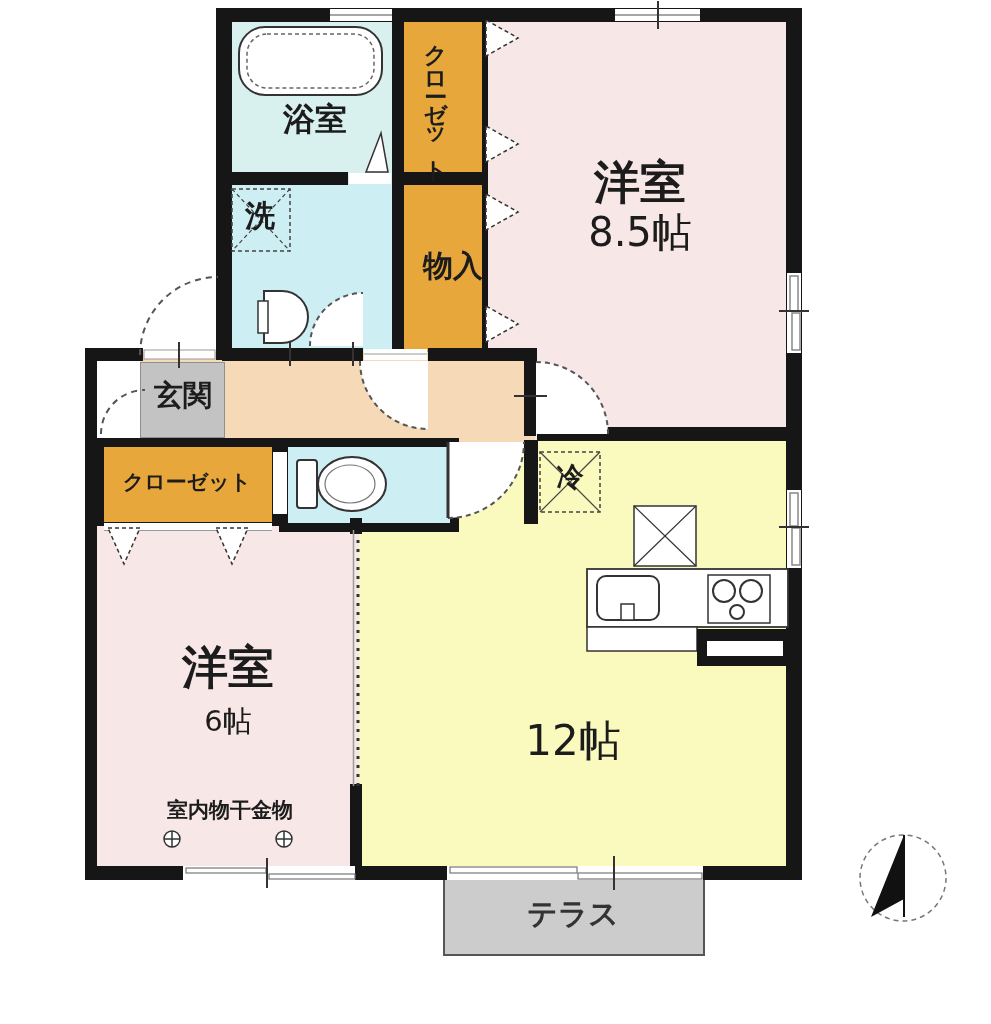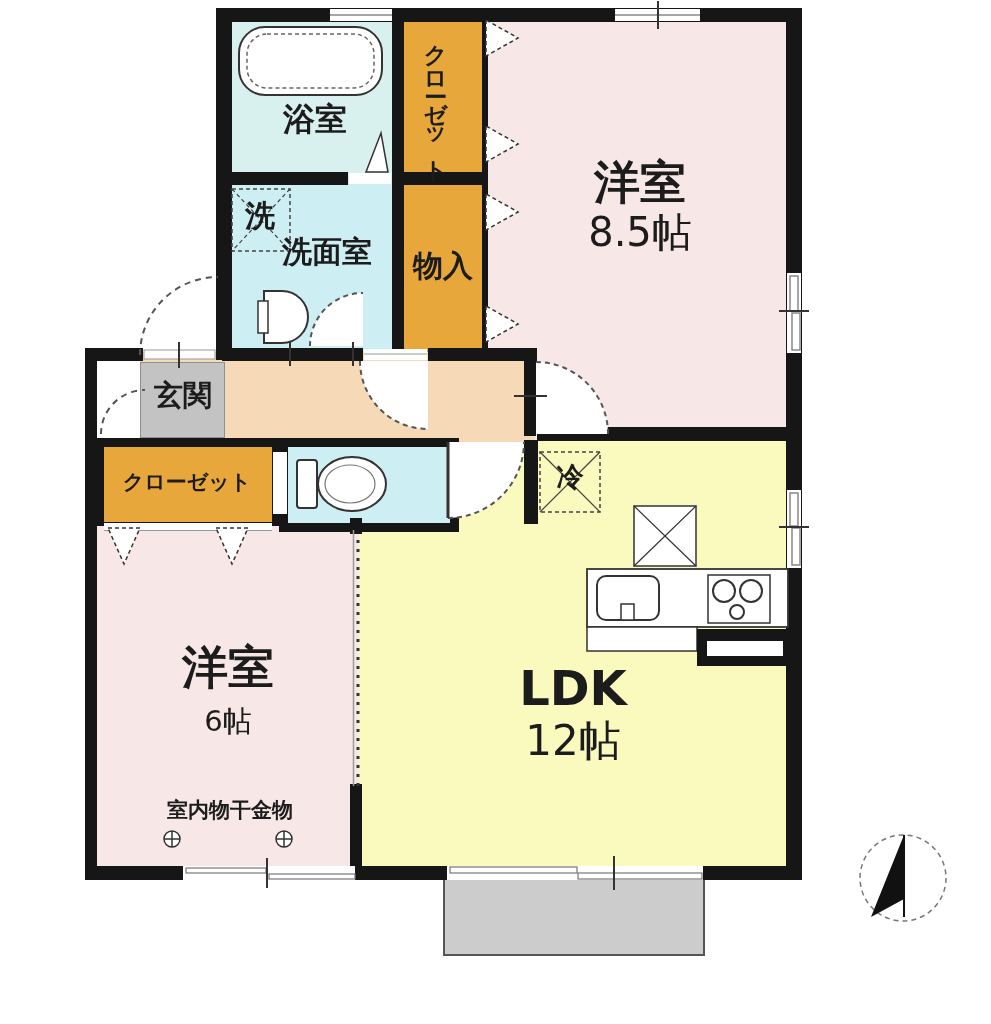--- a/index.html
+++ b/index.html
@@ -213,33 +213,33 @@
 
     <g>
       <circle cx="903" cy="878" r="43" fill="none" stroke="#777" stroke-width="1.5" stroke-dasharray="5 4"></circle>
       <polygon points="904,835 871,917 904,899" fill="#111"></polygon>
       <line x1="904" y1="835" x2="904" y2="917" stroke="#111" stroke-width="2"></line>
     </g>
   </svg>
 
   <div class="lbl" style="left:255px;top:103px;width:120px;font-size:32px;">浴室</div>
   <div class="lbl" style="left:238px;top:200px;width:44px;font-size:30px;">洗</div>
-  <div class="lbl" style="left:252px;top:236px;width:150px;font-size:30px;">洗面室</div>
   <div class="lbl v-lbl" style="left:424px;top:22px;height:155px;font-size:23px;">クローゼット</div>
-  <div class="lbl" style="left:398px;top:250px;width:90px;font-size:30px;">物入</div>
+  <div class="lbl" style="left:408px;top:250px;width:90px;font-size:30px;">物入</div>
   <div class="lbl" style="left:520px;top:158px;width:240px;font-size:46px;">
     <span>洋室</span><br>
     <span class="sub" style="font-size:40px;">8.5帖</span>
   </div>
   <div class="lbl" style="left:134px;top:380px;width:98px;font-size:29px;">玄関</div>
   <div class="lbl" style="left:102px;top:471px;width:170px;font-size:21px;">クローゼット</div>
   <div class="lbl" style="left:549px;top:463px;width:42px;font-size:27px;">冷</div>
   <div class="lbl" style="left:108px;top:643px;width:240px;font-size:46px;">
     <span>洋室</span><br>
     <span class="sub" style="font-size:29px;">6帖</span>
   </div>
   <div class="lbl note" style="left:128px;top:799px;width:204px;font-size:21px;">室内物干金物</div>
   <div class="lbl" style="left:453px;top:663px;width:240px;font-size:48px;">
-    <span>LDK</span><br>
+    <br>
     <span class="sub" style="font-size:42px;">12帖</span>
   </div>
+  <div class="lbl" style="left:453px;top:898px;width:240px;font-size:30px;color:#333;">テラス</div>
 
 </div>
 
 </body></html>

